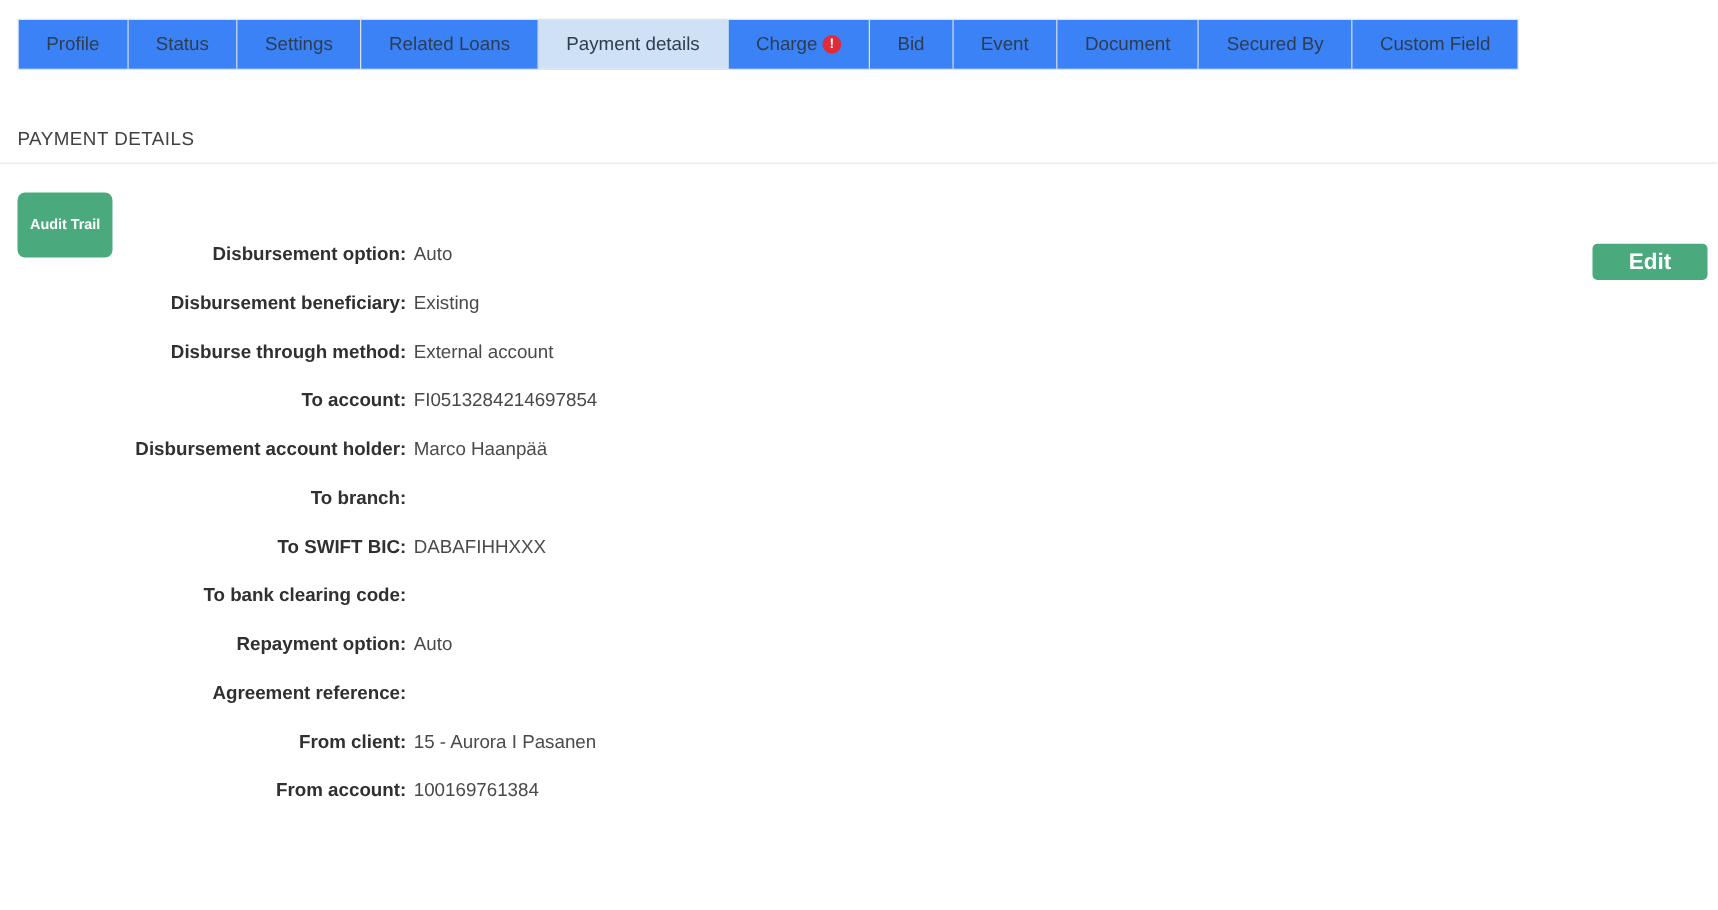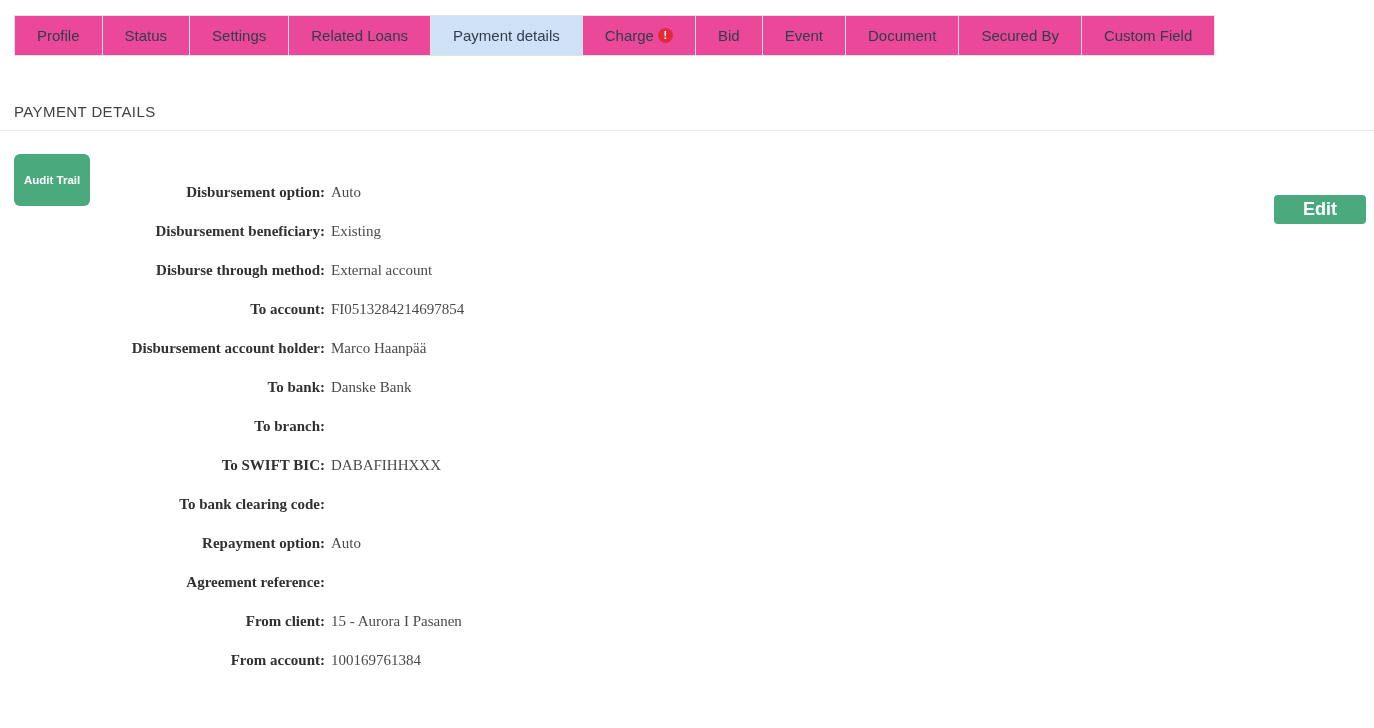--- a/index.html
+++ b/index.html
@@ -20,21 +20,21 @@
   }
   .tab {
     padding: 11px 22px;
     font-size: 15px;
     color: #2e3d50;
     border-right: 1px solid #e0e2e6;
     white-space: nowrap;
     cursor: pointer;
     display: flex;
     align-items: center;
-    background: #ec4899;
+    background: #3b82f6;
   }
   .tab:last-child { border-right: none; }
   .tab.active { background: #cfe1f5; }
   .alert-icon {
     display: inline-flex;
     align-items: center;
     justify-content: center;
     width: 15px; height: 15px;
     margin-left: 4px;
     border-radius: 50%;
@@ -83,22 +83,22 @@
     font-size: 18px;
     padding: 4px 29px;
     border-radius: 4px;
     margin-top: 40px;
   }
 
   
   .fields { margin-top: 5px; }
   .field-row {
     display: flex;
+    align-items: center;
     height: 39px;
-    font-family: Liberation Serif, serif;
   }
   .field-label {
     width: 325px;
     text-align: right;
     font-size: 15px;
     font-weight: bold;
     color: #303030;
     flex-shrink: 0;
   }
   .field-value {
@@ -175,24 +175,20 @@
   </div>
   <div class="field-row">
     <div class="field-label">To account:</div>
     <div class="field-value">FI0513284214697854</div>
   </div>
   <div class="field-row">
     <div class="field-label">Disbursement account holder:</div>
     <div class="field-value">Marco Haanpää</div>
   </div>
   <div class="field-row">
-    <div class="field-label">To bank:</div>
-    <div class="field-value">Danske Bank</div>
-  </div>
-  <div class="field-row">
     <div class="field-label">To branch:</div>
     <div class="field-value"></div>
   </div>
   <div class="field-row">
     <div class="field-label">To SWIFT BIC:</div>
     <div class="field-value">DABAFIHHXXX</div>
   </div>
   <div class="field-row">
     <div class="field-label">To bank clearing code:</div>
     <div class="field-value"></div>

